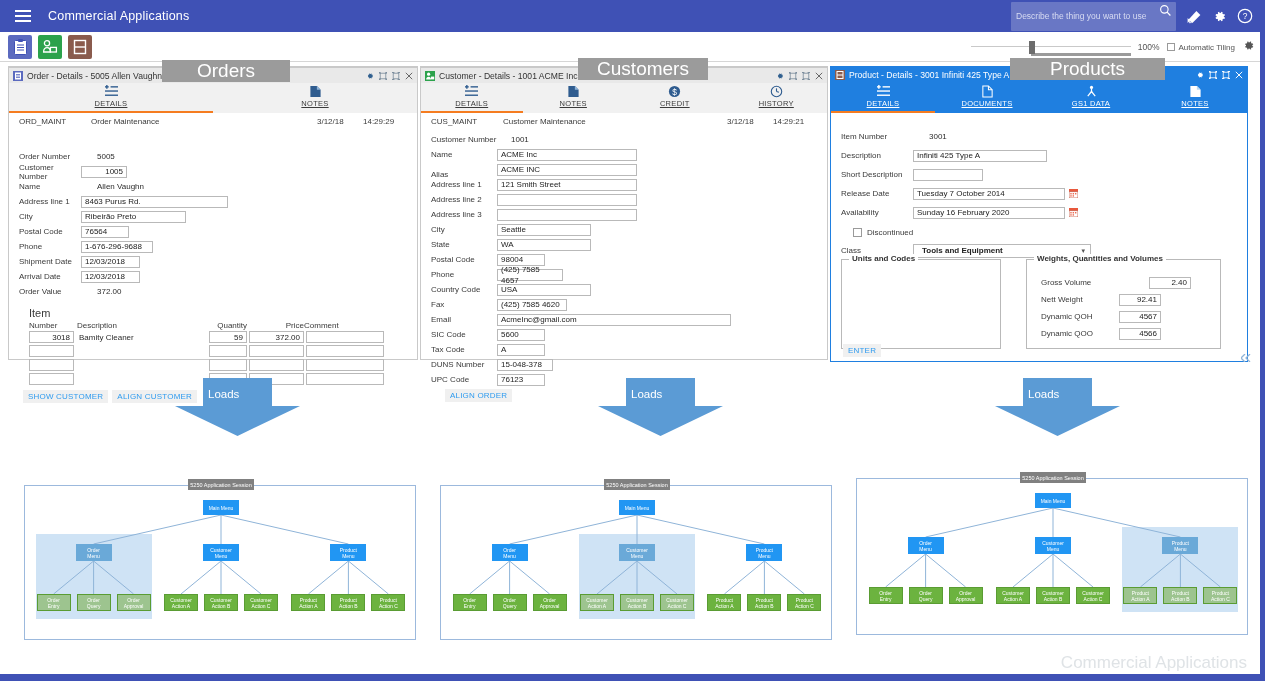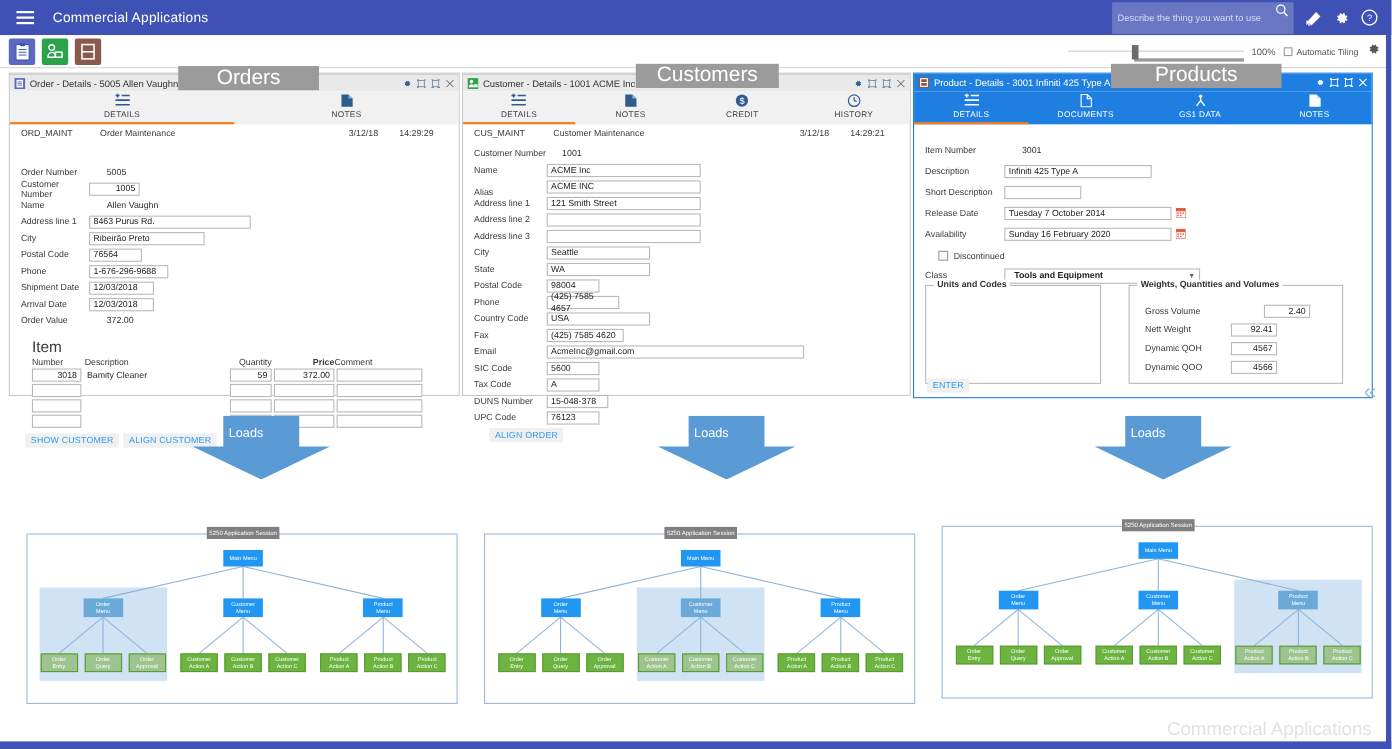--- a/index.html
+++ b/index.html
@@ -65,21 +65,21 @@
   .win-title.blue{ background:#1f7fe0; color:#fff; }
   .wt-ic{ width:10px; height:10px; margin-right:4px; flex:0 0 auto; }
   .wt-ctrl{ margin-left:auto; display:flex; align-items:center; gap:5px; }
   .wt-ctrl span{ cursor:pointer; display:flex; }
 
   .tabs{ display:flex; height:30px; }
   .tabs.grey{ background:#f1f1f1; }
   .tabs.blue{ background:#1f7fe0; }
   .tab{ flex:1; display:flex; flex-direction:column; align-items:center;
     justify-content:flex-start; padding-top:2px; cursor:pointer; position:relative; }
-  .tab .tl{ font-size:7.5px; letter-spacing:.3px; margin-top:1px; }
+  .tab .tl{ font-size:7.5px; letter-spacing:.3px; margin-top:1px;text-decoration:underline; }
   .tabs.grey .tl{ color:#3b3b3b; }
   .tabs.blue .tl{ color:#fff; }
   .tab.active:after{ content:""; position:absolute; left:0; bottom:0; width:100%; height:2px; background:#f57c20; }
 
   .formhdr{ display:flex; font-size:8px; color:#3a3a3a; padding:4px 0 0 0; }
   .fh-code{ width:82px; padding-left:10px; }
   .fh-title{ flex:1; }
   .fh-date{ width:46px; }
   .fh-time{ width:54px; }
 
@@ -322,26 +322,26 @@
         <span class="flab" style="width: 72px;">Arrival Date</span>
         <span class="fin" style="width: 59px;">12/03/2018</span>
       </div>
       <div class="frow">
         <span class="flab" style="width: 72px;">Order Value</span>
         <span class="fval" style="padding-left: 16px;">372.00</span>
       </div>
     </div>
 
   <div style="position:relative; margin-top:8px;">
-    <div style="font-size:14px; color:#3a3a3a; padding-left:20px;">Item</div>
+    <div style="font-size:11px; color:#3a3a3a; padding-left:20px;">Item</div>
     <div id="orderItemHdr" style="display:flex; font-size:8px; color:#3a3a3a; padding-left:20px; margin-top:2px;">
         <span style="width: 48px; text-align: left;">Number</span>
         <span style="width: 130px; text-align: left;">Description</span>
         <span style="width: 40px; text-align: right;">Quantity</span>
-        <span style="width: 57px; text-align: right; font-weight: bold;">Price</span>
+        <span style="width: 57px; text-align: right;">Price</span>
         <span style="width: 79px; text-align: left;">Comment</span>
       </div>
     <div id="orderItemRows">
         <div style="display: flex; align-items: center; height: 14px; padding-left: 20px;">
           <span class="fin num" style="width: 45px; margin-right: 2px;">3018</span>
           <span style="width: 133px; font-size: 8px; color: rgb(44, 44, 44); padding-left: 3px;">Bamity Cleaner</span>
           <span class="fin num" style="width: 38px; margin-right: 2px;">59</span>
           <span class="fin num" style="width: 55px; margin-right: 2px;">372.00</span>
           <span class="fin" style="width: 78px; margin-right: 2px;"></span>
         </div>

